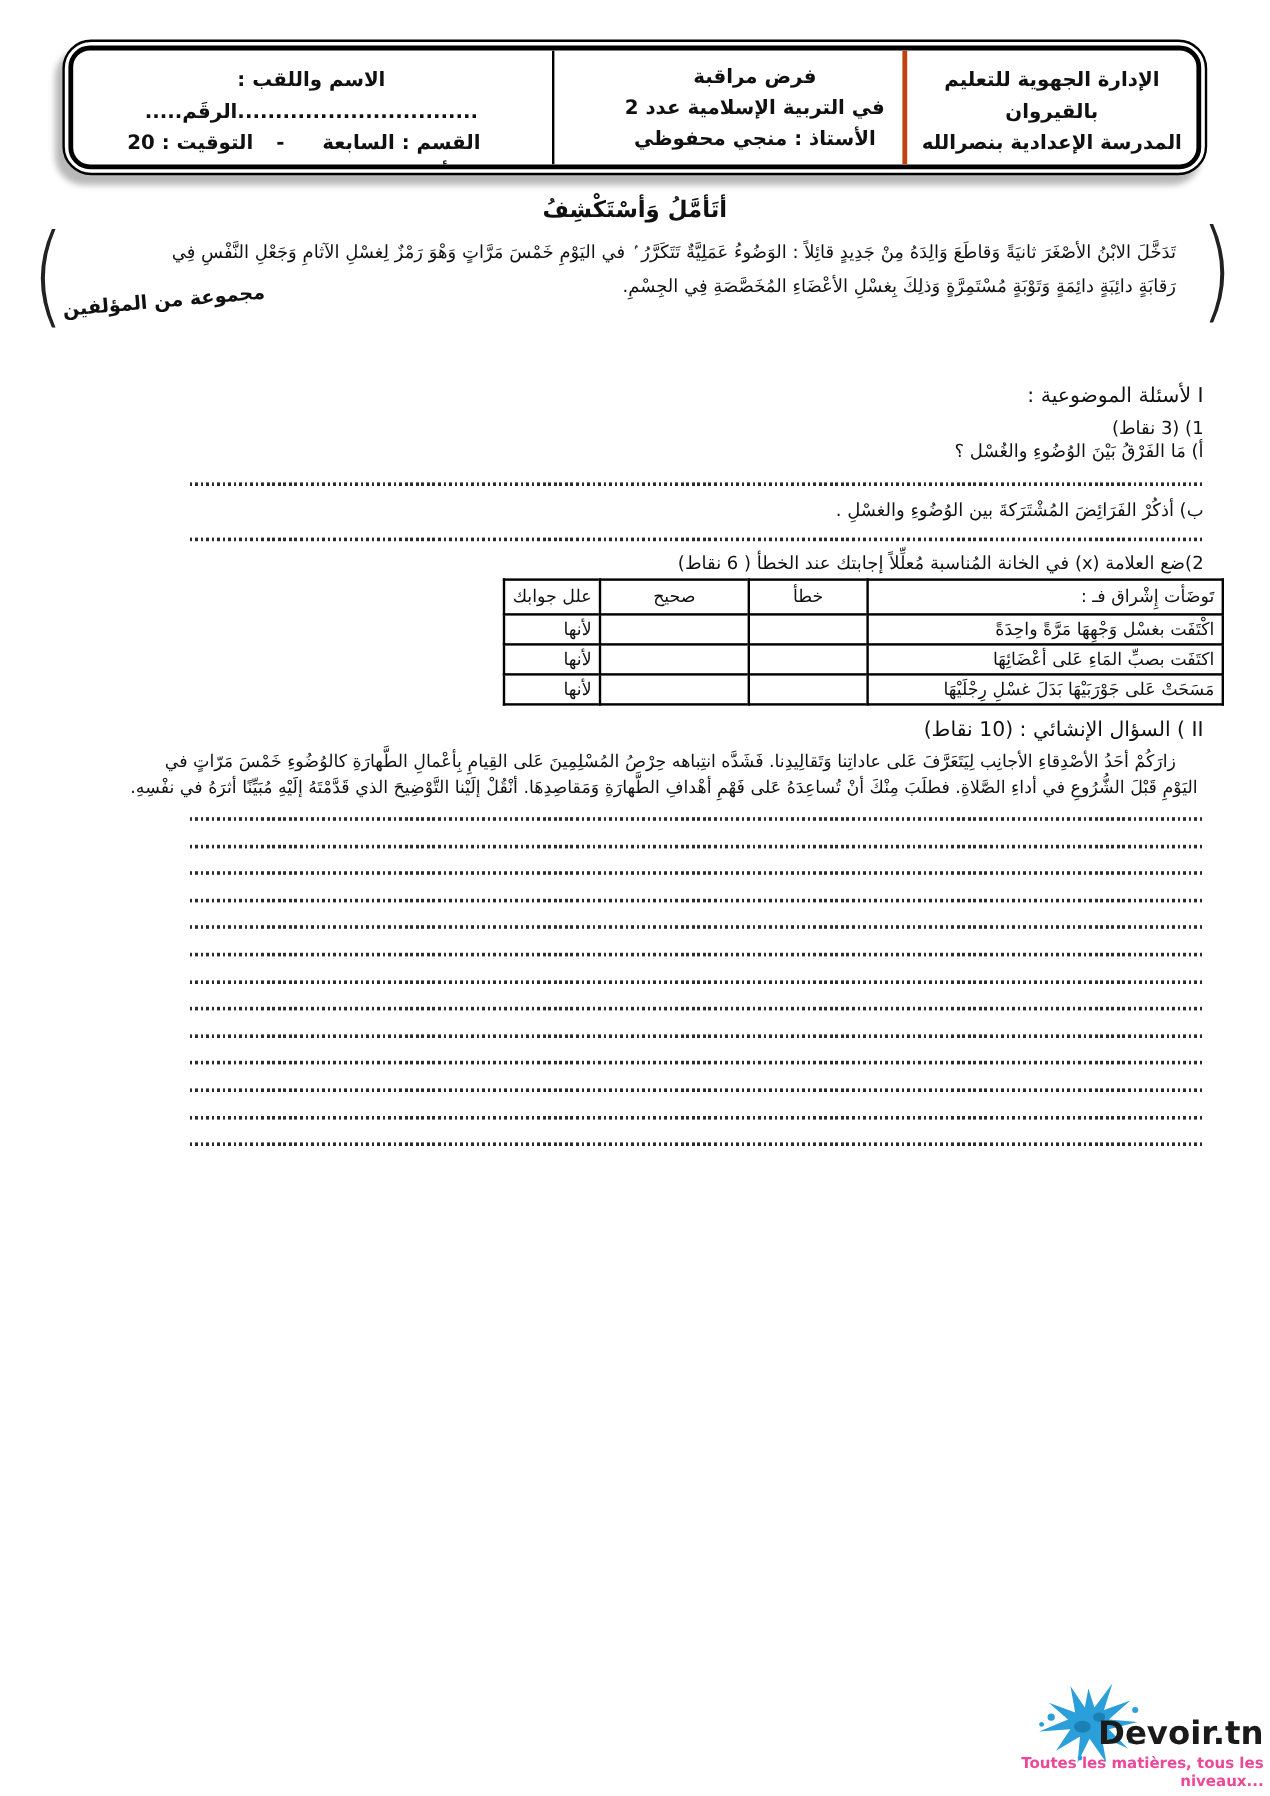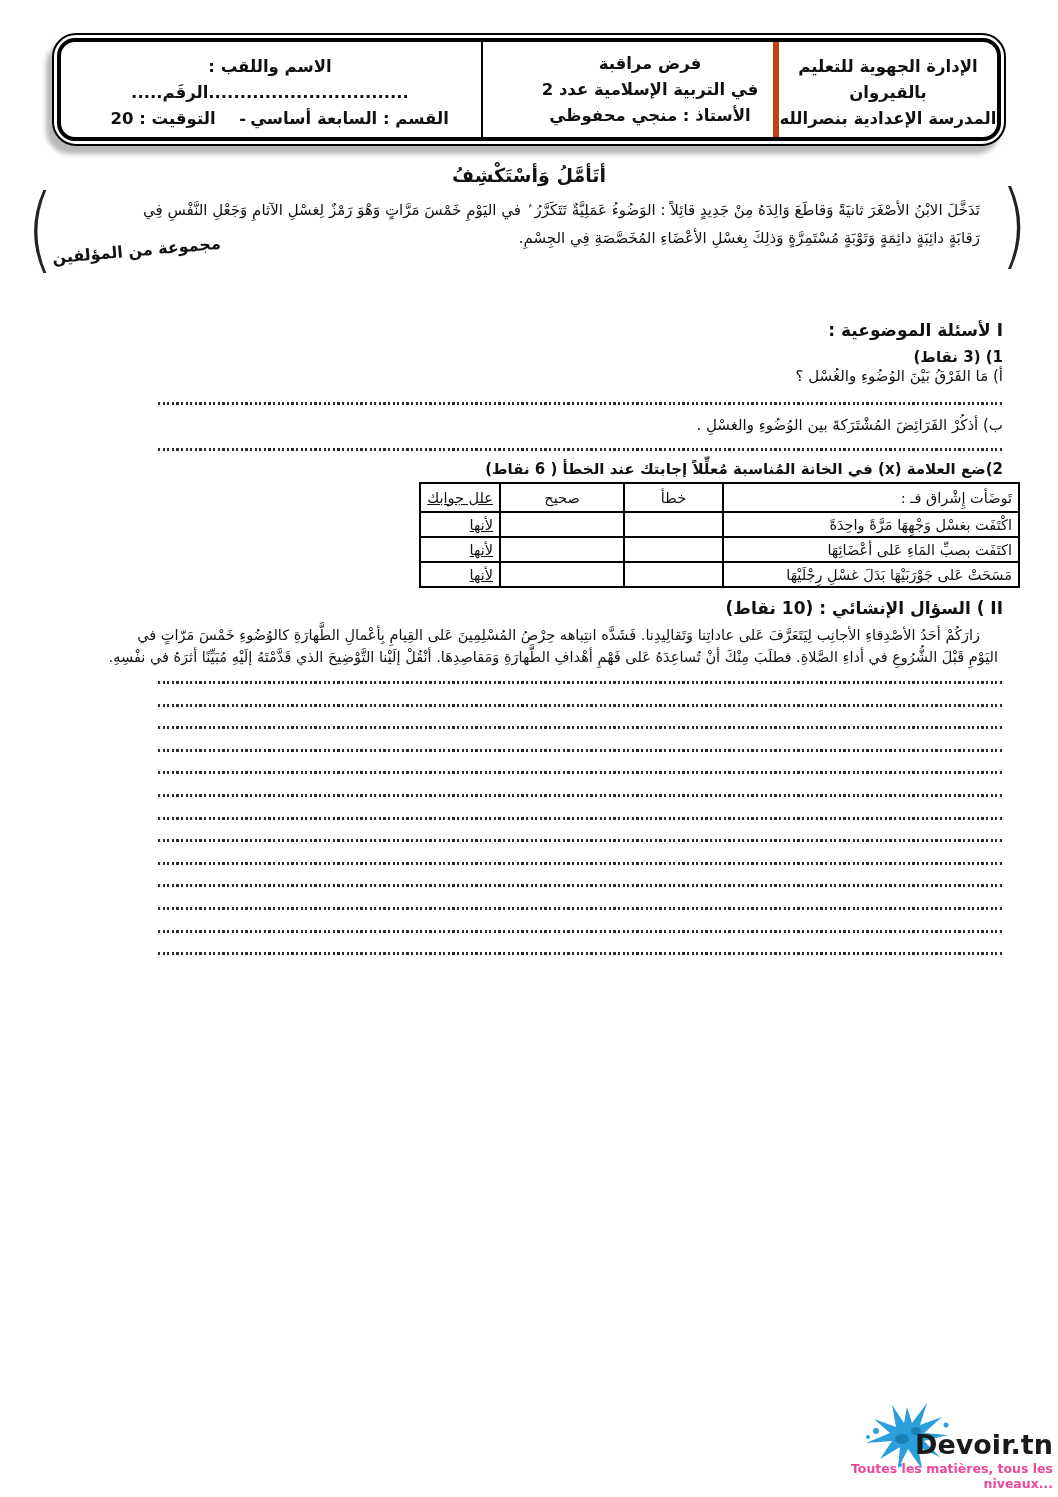--- a/index.html
+++ b/index.html
@@ -12,50 +12,50 @@
   .header-outer{
     height:100%;box-sizing:border-box;background:#fff;
     border:2px solid #000;border-radius:24px;padding:3px;
     box-shadow:-6px 8px 5px #b8b8b8;
   }
   .header-inner{
     height:100%;box-sizing:border-box;border:4px solid #000;border-radius:18px;
     display:flex;overflow:hidden;font-weight:bold;
   }
   .hcol{box-sizing:border-box;padding-top:12px;text-align:center;font-size:16.5px;line-height:26px;}
-  .col-admin{width:224px;border-left:6px solid #c2410c;}
+  .col-admin{width:245px;border-left:4px solid #c2410c;}
   .col-exam{width:292px;border-left:2px solid #000;padding-top:9px;padding-left:44px;}
   .col-student{flex:1;padding:12px 14px 0 12px;}
   .student-l2{display:flex;justify-content:space-between;padding:0 14px;}
   
   .intro-title{position:absolute;top:164px;left:0;right:0;text-align:center;font-weight:bold;font-size:19px;}
   .quote{position:absolute;top:196px;right:78px;left:78px;font-size:15px;line-height:28px;text-align:right;}
   .paren{position:absolute;font-size:92px;font-weight:200;line-height:80px;color:#222;
          font-family:"DejaVu Sans",sans-serif;transform:scaleX(.75);}
   .paren-right{top:186px;right:26px;}
   .paren-left{top:190px;left:22px;}
   .attribution{position:absolute;top:241px;left:52px;font-weight:bold;font-size:16px;transform:rotate(-5deg);}
   
   .line{position:absolute;right:55px;font-size:15px;white-space:nowrap;}
-  .bold{font-weight:bold;}
+  .bold{font-weight:normal;}
   .dotline{
     position:absolute;left:156px;right:56px;height:3px;
     background-image:repeating-linear-gradient(to left,#2b2b2b 0 2.2px,transparent 2.2px 4.6px);
   }
   
   .qtable{
     position:absolute;top:482px;right:38px;left:38px;border-collapse:collapse;
     font-size:14.5px;table-layout:fixed;
   }
   .qtable td,.qtable th{border:2px solid #000;padding:1px 6px;height:21px;font-weight:normal;}
   .qtable .th-row td{height:25px;}
   .c-statement{width:282px;text-align:right;}
   .c-wrong{width:85px;text-align:center;border-radius:11px;}
   .c-correct{width:110px;text-align:center;}
-  .c-justify{text-align:right;text-decoration:underline;}
+  .c-justify{text-align:right;}
   .c-center{text-align:center;}
   
   .s2-para{position:absolute;top:624px;right:60px;left:60px;font-size:14.5px;line-height:22px;text-align:right;}
   .s2-para .indent{text-indent:18px;}
   
   .footer{position:absolute;left:0;top:1395px;width:970px;height:95px;direction:ltr;}
   .splat{position:absolute;left:852px;top:0px;width:110px;height:78px;}
   .brand{position:absolute;left:915px;top:34px;font-size:27px;font-weight:bold;color:#1a1a1a;
          font-family:"DejaVu Sans",sans-serif;letter-spacing:0px;}
   .tagline{position:absolute;left:793px;top:66px;width:260px;font-size:12.5px;font-weight:bold;

